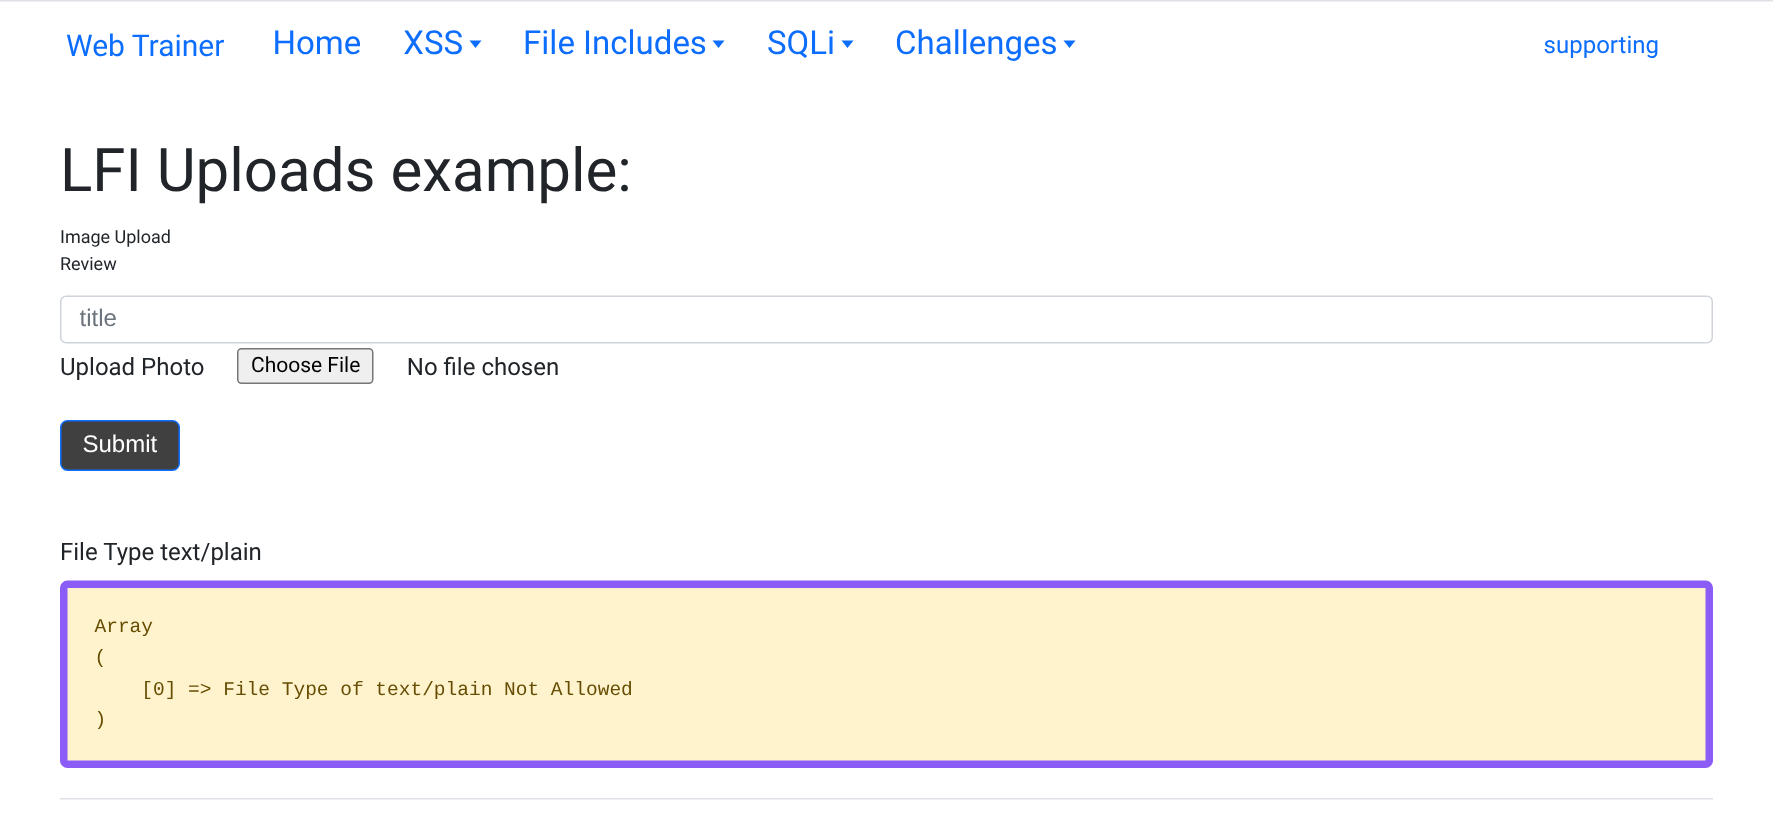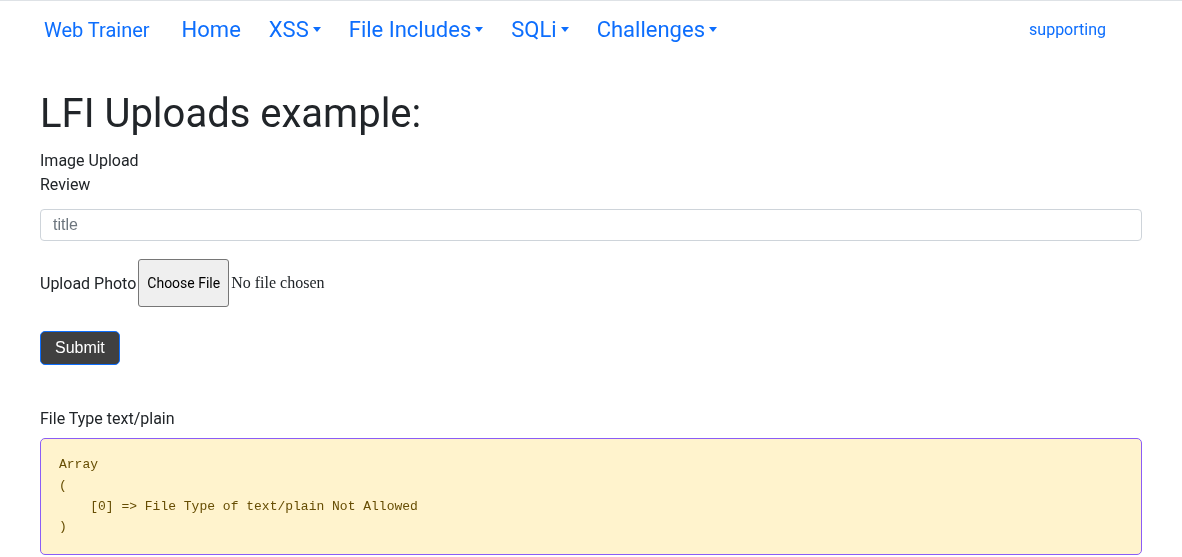--- a/index.html
+++ b/index.html
@@ -56,70 +56,69 @@
     .container {
       padding: 0 40px;
     }
     h1 {
       font-size: 40px;
       font-weight: 400;
       margin-top: 32px;
       margin-bottom: 12px;
     }
     .label-block {
-      font-size: 16px;
+      font-size: 12px;
       line-height: 1.5;
     }
     .form-control {
       width: 100%;
       padding: 6px 12px;
       font-size: 16px;
       border: 1px solid #ced4da;
       border-radius: 4px;
       margin-top: 12px;
-      margin-bottom: 18px;
+      margin-bottom: 3px;
       color: #6c757d;
     }
     .form-control::placeholder { color: #6c757d; }
     .upload-row {
       display: flex;
       align-items: center;
-      gap: 2px;
+      gap: 22px;
       margin-bottom: 24px;
     }
     .file-button {
       font-family: inherit;
       font-size: 14px;
-      padding: 15px 8px;
+      padding: 3px 8px;
       border: 1px solid #767676;
       background: #efefef;
       border-radius: 3px;
       cursor: pointer;
     }
     .file-status {
       font-size: 16px;
-      font-family: Liberation Serif, serif;
     }
     .btn-primary {
       background: #404040;
       color: #fff;
       border: 1px solid #0d6efd;
       padding: 7px 14px;
       font-size: 16px;
       border-radius: 5px;
       cursor: pointer;
       margin-bottom: 20px;
     }
     .file-type-line {
       margin-bottom: 10px;
       margin-top: 24px;
     }
     .alert-warning {
       background: #fff3cd;
-      border: 1px solid #8b5cf6;
+      border: 5px solid #8b5cf6;
       border-radius: 5px;
       padding: 16px 18px;
       font-family: SFMono-Regular, Menlo, Monaco, Consolas, "Liberation Mono", "Courier New", monospace;
       font-size: 13px;
       color: #664d03;
       white-space: pre;
       line-height: 1.6;
       margin-bottom: 20px;
     }
     hr {

